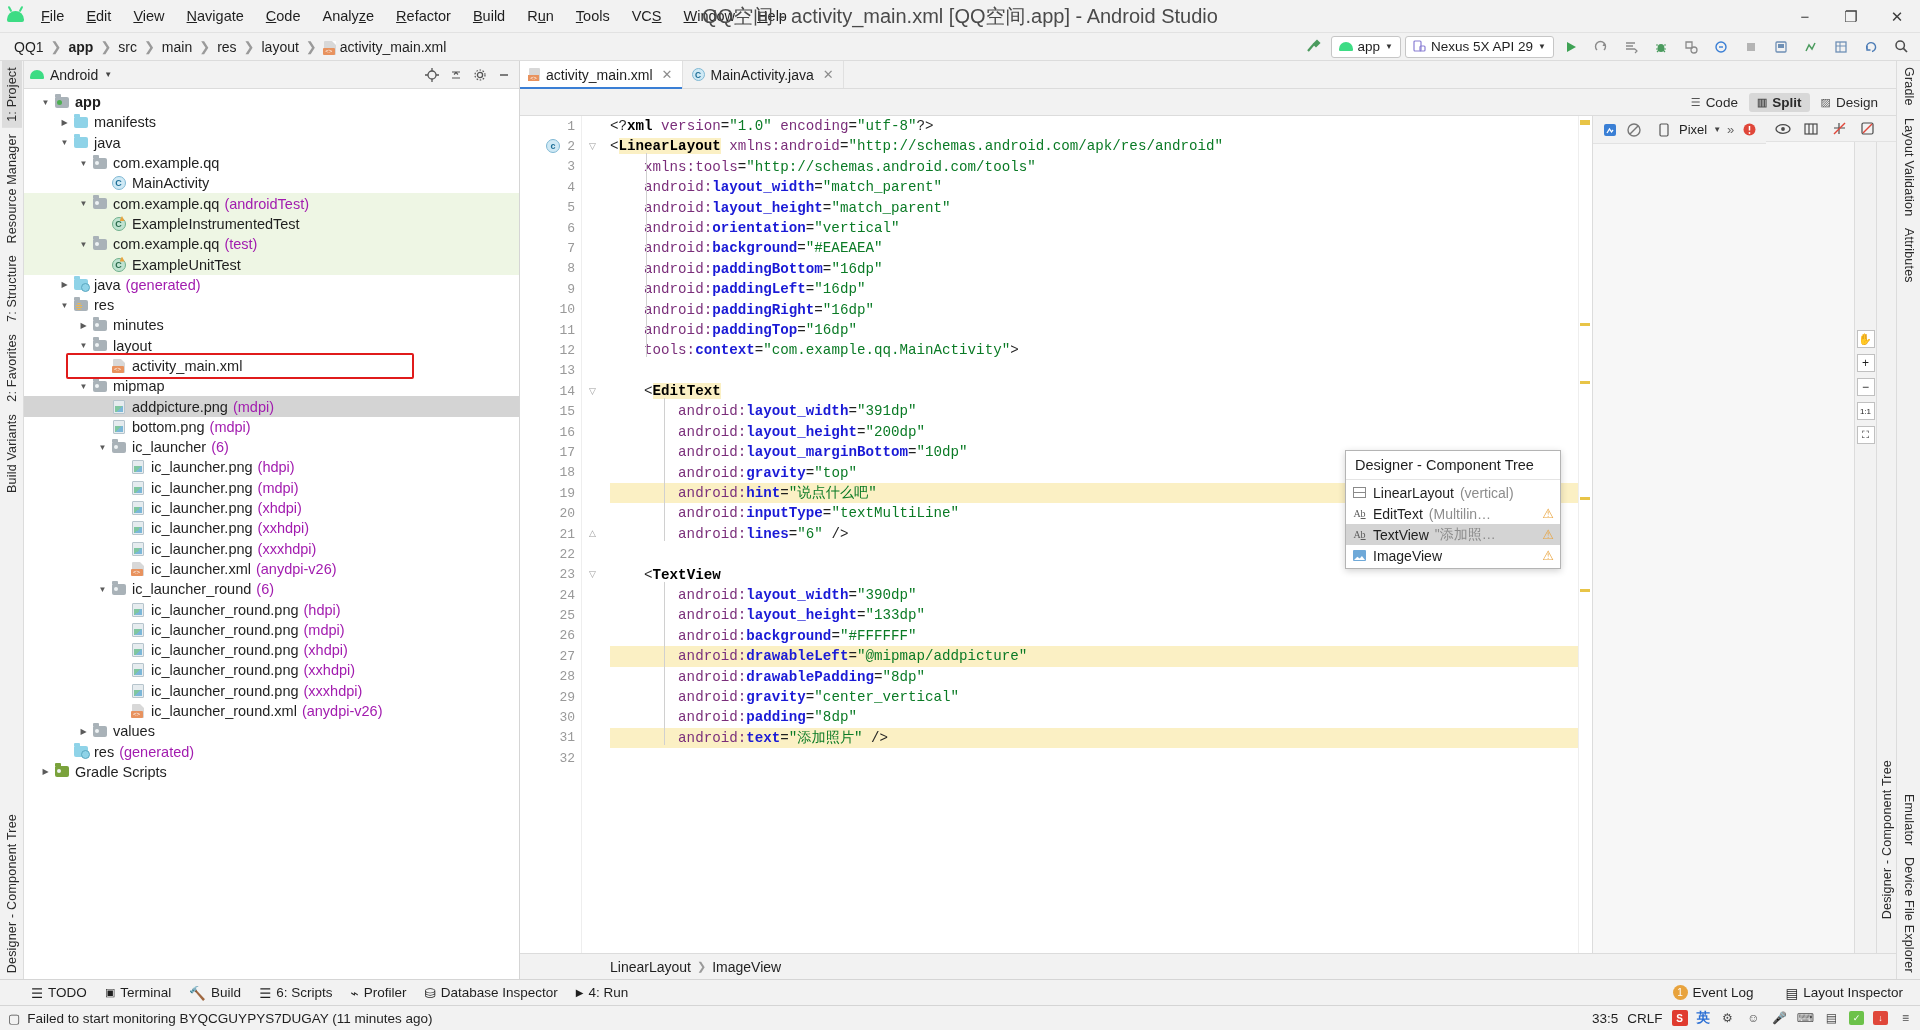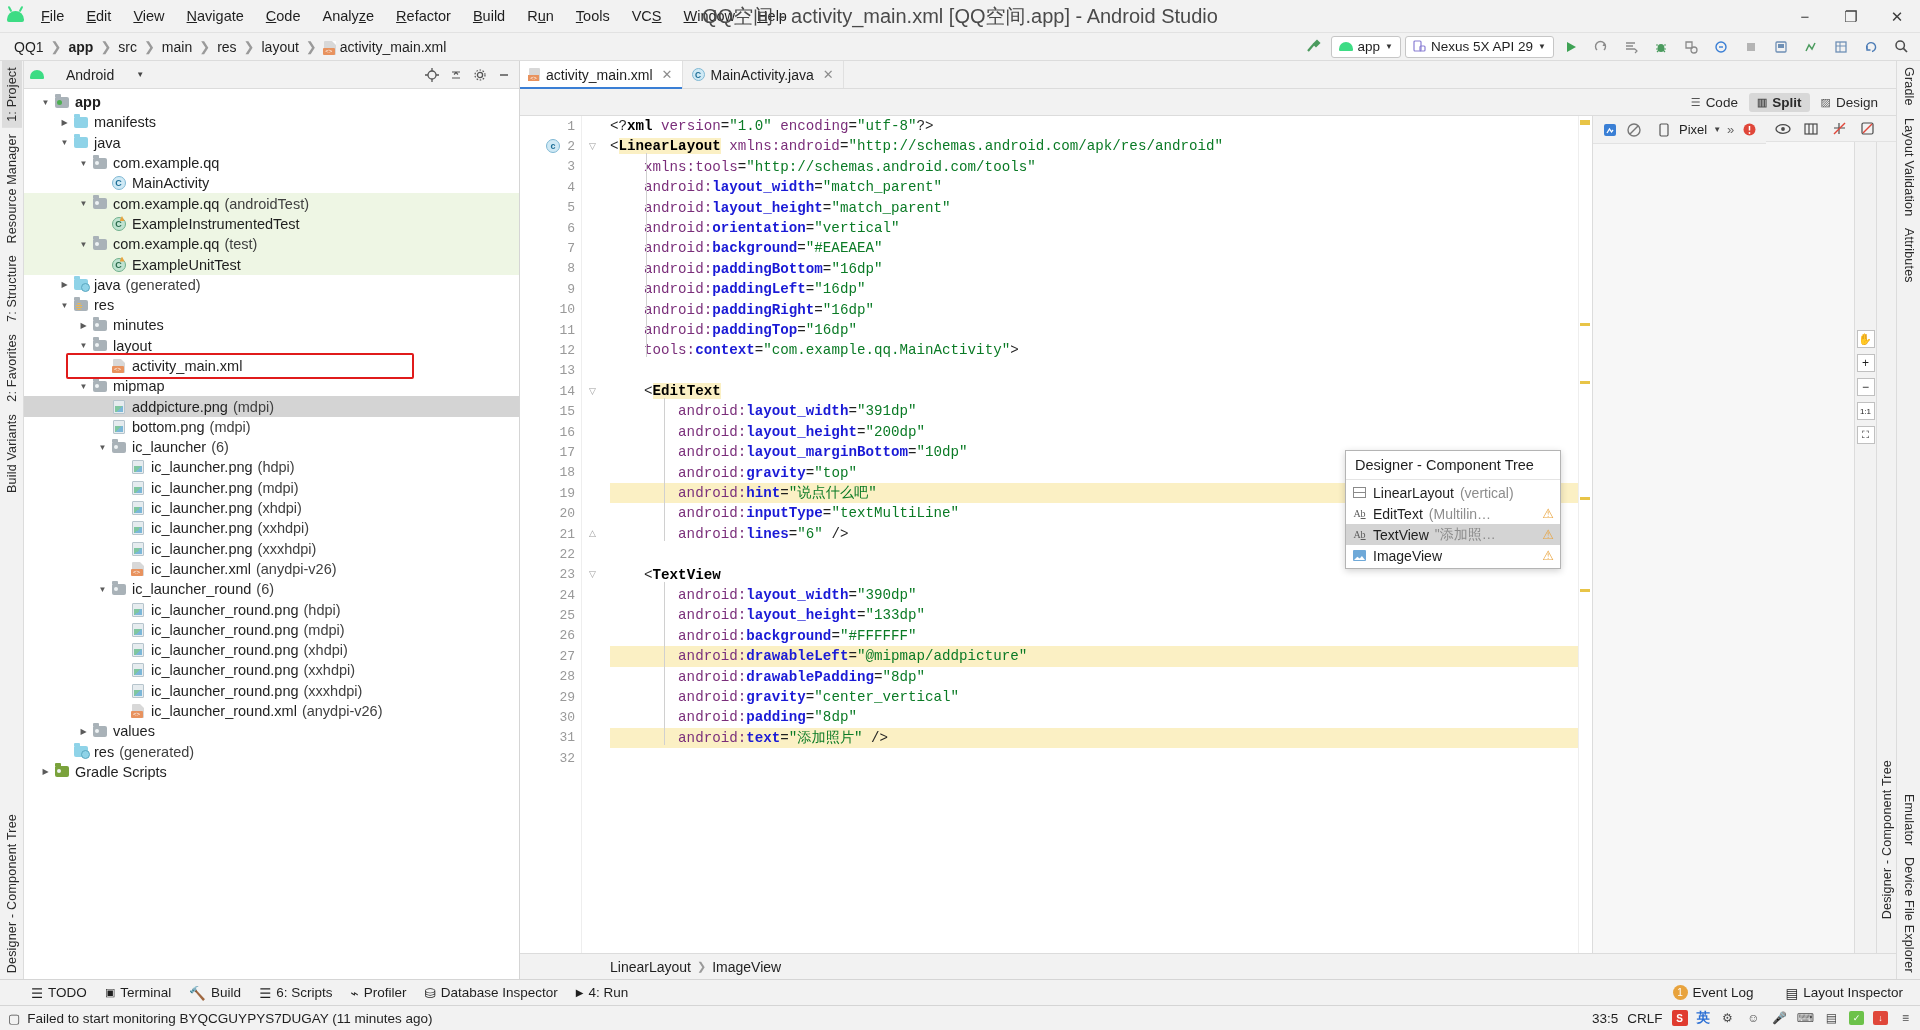--- a/index.html
+++ b/index.html
@@ -69,31 +69,31 @@
   }
   .vtab.active { background:#dcdcdc; }
   .vtab.rot180 { transform:rotate(180deg); }
 
   
   .projpanel { width:496px; background:#fff; display:flex; flex-direction:column; flex:none; border-right:1px solid #d5d5d5;}
   .proj-head {
     height:28px; background:#f2f2f2; display:flex; align-items:center; padding:0 6px;
     border-bottom:1px solid #dcdcdc; position:relative;
   }
-  .proj-head-title { display:flex;align-items:center;gap:22px;font-size:14px; }
+  .proj-head-title { display:flex;align-items:center;gap:6px;font-size:14px; }
   .proj-head-icons { position:absolute; right:4px; display:flex; gap:2px; align-items:center; }
   .ph-icon { width:22px;height:22px;display:flex;align-items:center;justify-content:center;color:#555;font-size:14px;}
   .tree { flex:1; overflow:hidden; padding-top:3px; font-size:14.5px; position:relative; }
   .trow { display:flex; align-items:center; height:20.3px; white-space:nowrap; padding-right:6px;}
   .trow.greenbg { background:#eef6e4; }
   .trow.selected { background:#d4d4d4; }
   .tw { width:15px; flex:none; display:flex; justify-content:center; align-items:center; color:#5a5a5a; font-size:8px;}
   .tlabel { color:#1f1f1f; }
   .tlabel.bold { font-weight:bold; }
-  .tdim { color:#404040; margin-left:5px;}
+  .tdim { color:#a21caf; margin-left:5px;}
   .ico { width:17px;height:15px;flex:none;margin-right:5px;display:inline-flex;align-items:center;justify-content:center;position:relative;}
   
   .fold { width:14px;height:11px;border-radius:1px 2px 2px 2px; position:relative; }
   .fold:before{content:"";position:absolute;top:-3px;left:0;width:6px;height:3px;border-radius:1px 1px 0 0;background:inherit;}
   .fold.blue{background:#8fd3e8;}
   .fold.grey{background:#a9b2b8;}
   .fold.grey:after{content:"";position:absolute;left:2px;top:3px;width:4px;height:4px;border-radius:50%;background:#eef2f4;}
   .fold.dotgreen:after{content:"";position:absolute;right:-2px;bottom:-2px;width:5px;height:5px;border-radius:50%;background:#4caf50;}
   .fold.lines:after{content:"";position:absolute;right:-2px;bottom:-1px;width:6px;height:7px;background:
      linear-gradient(#f0b74a 0 1px,transparent 1px 2px,#f0b74a 2px 3px,transparent 3px 4px,#f0b74a 4px 5px,transparent 5px 6px,#f0b74a 6px 7px);}

